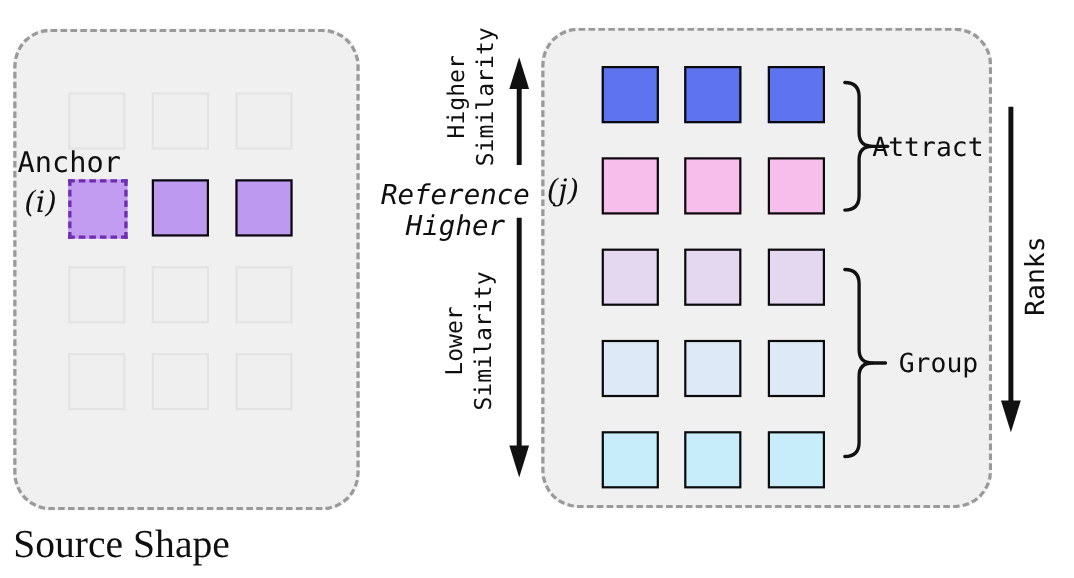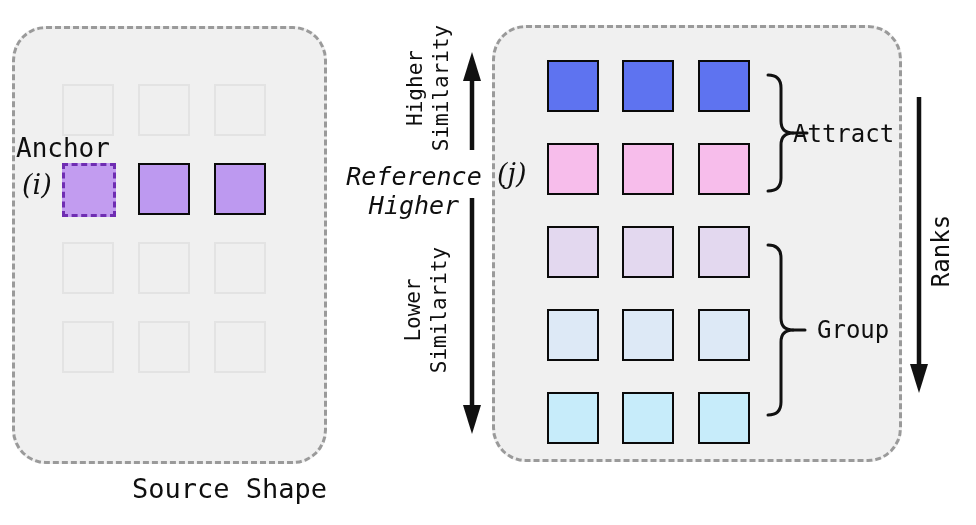--- a/index.html
+++ b/index.html
@@ -14,21 +14,21 @@
   .sq{position:absolute;width:48px;height:48px;box-sizing:content-box;}
   .sq.faint{background:#efefef;border:2px solid #e3e3e3;}
   .sq.solid{border:2px solid #0a0a0a;}
   .sq.anchor{border:3px dashed #6f2db2;}
   .lbl{position:absolute;white-space:nowrap;}
   .mono26{font-size:26px;letter-spacing:0px;}
   .mono25{font-size:25px;line-height:29px;}
   .mono24{font-size:24px;}
   .mono21{font-size:21px;line-height:26px;}
   .mathit{font-family:"DejaVu Serif", serif;font-style:italic;font-size:27px;}
-  .caption{position:absolute;text-align:right;font-size:27px;}
+  .caption{position:absolute;text-align:left;font-size:36px;font-family:Liberation Serif, serif;}
   .rot{position:absolute;display:flex;flex-direction:column;align-items:center;justify-content:center;
        text-align:center;transform:rotate(-90deg);}
   .center2{position:absolute;text-align:center;font-style:italic;}
   svg{position:absolute;overflow:visible;}
 </style>
 </head>
 <body>
 
 <div class="stage">
 

